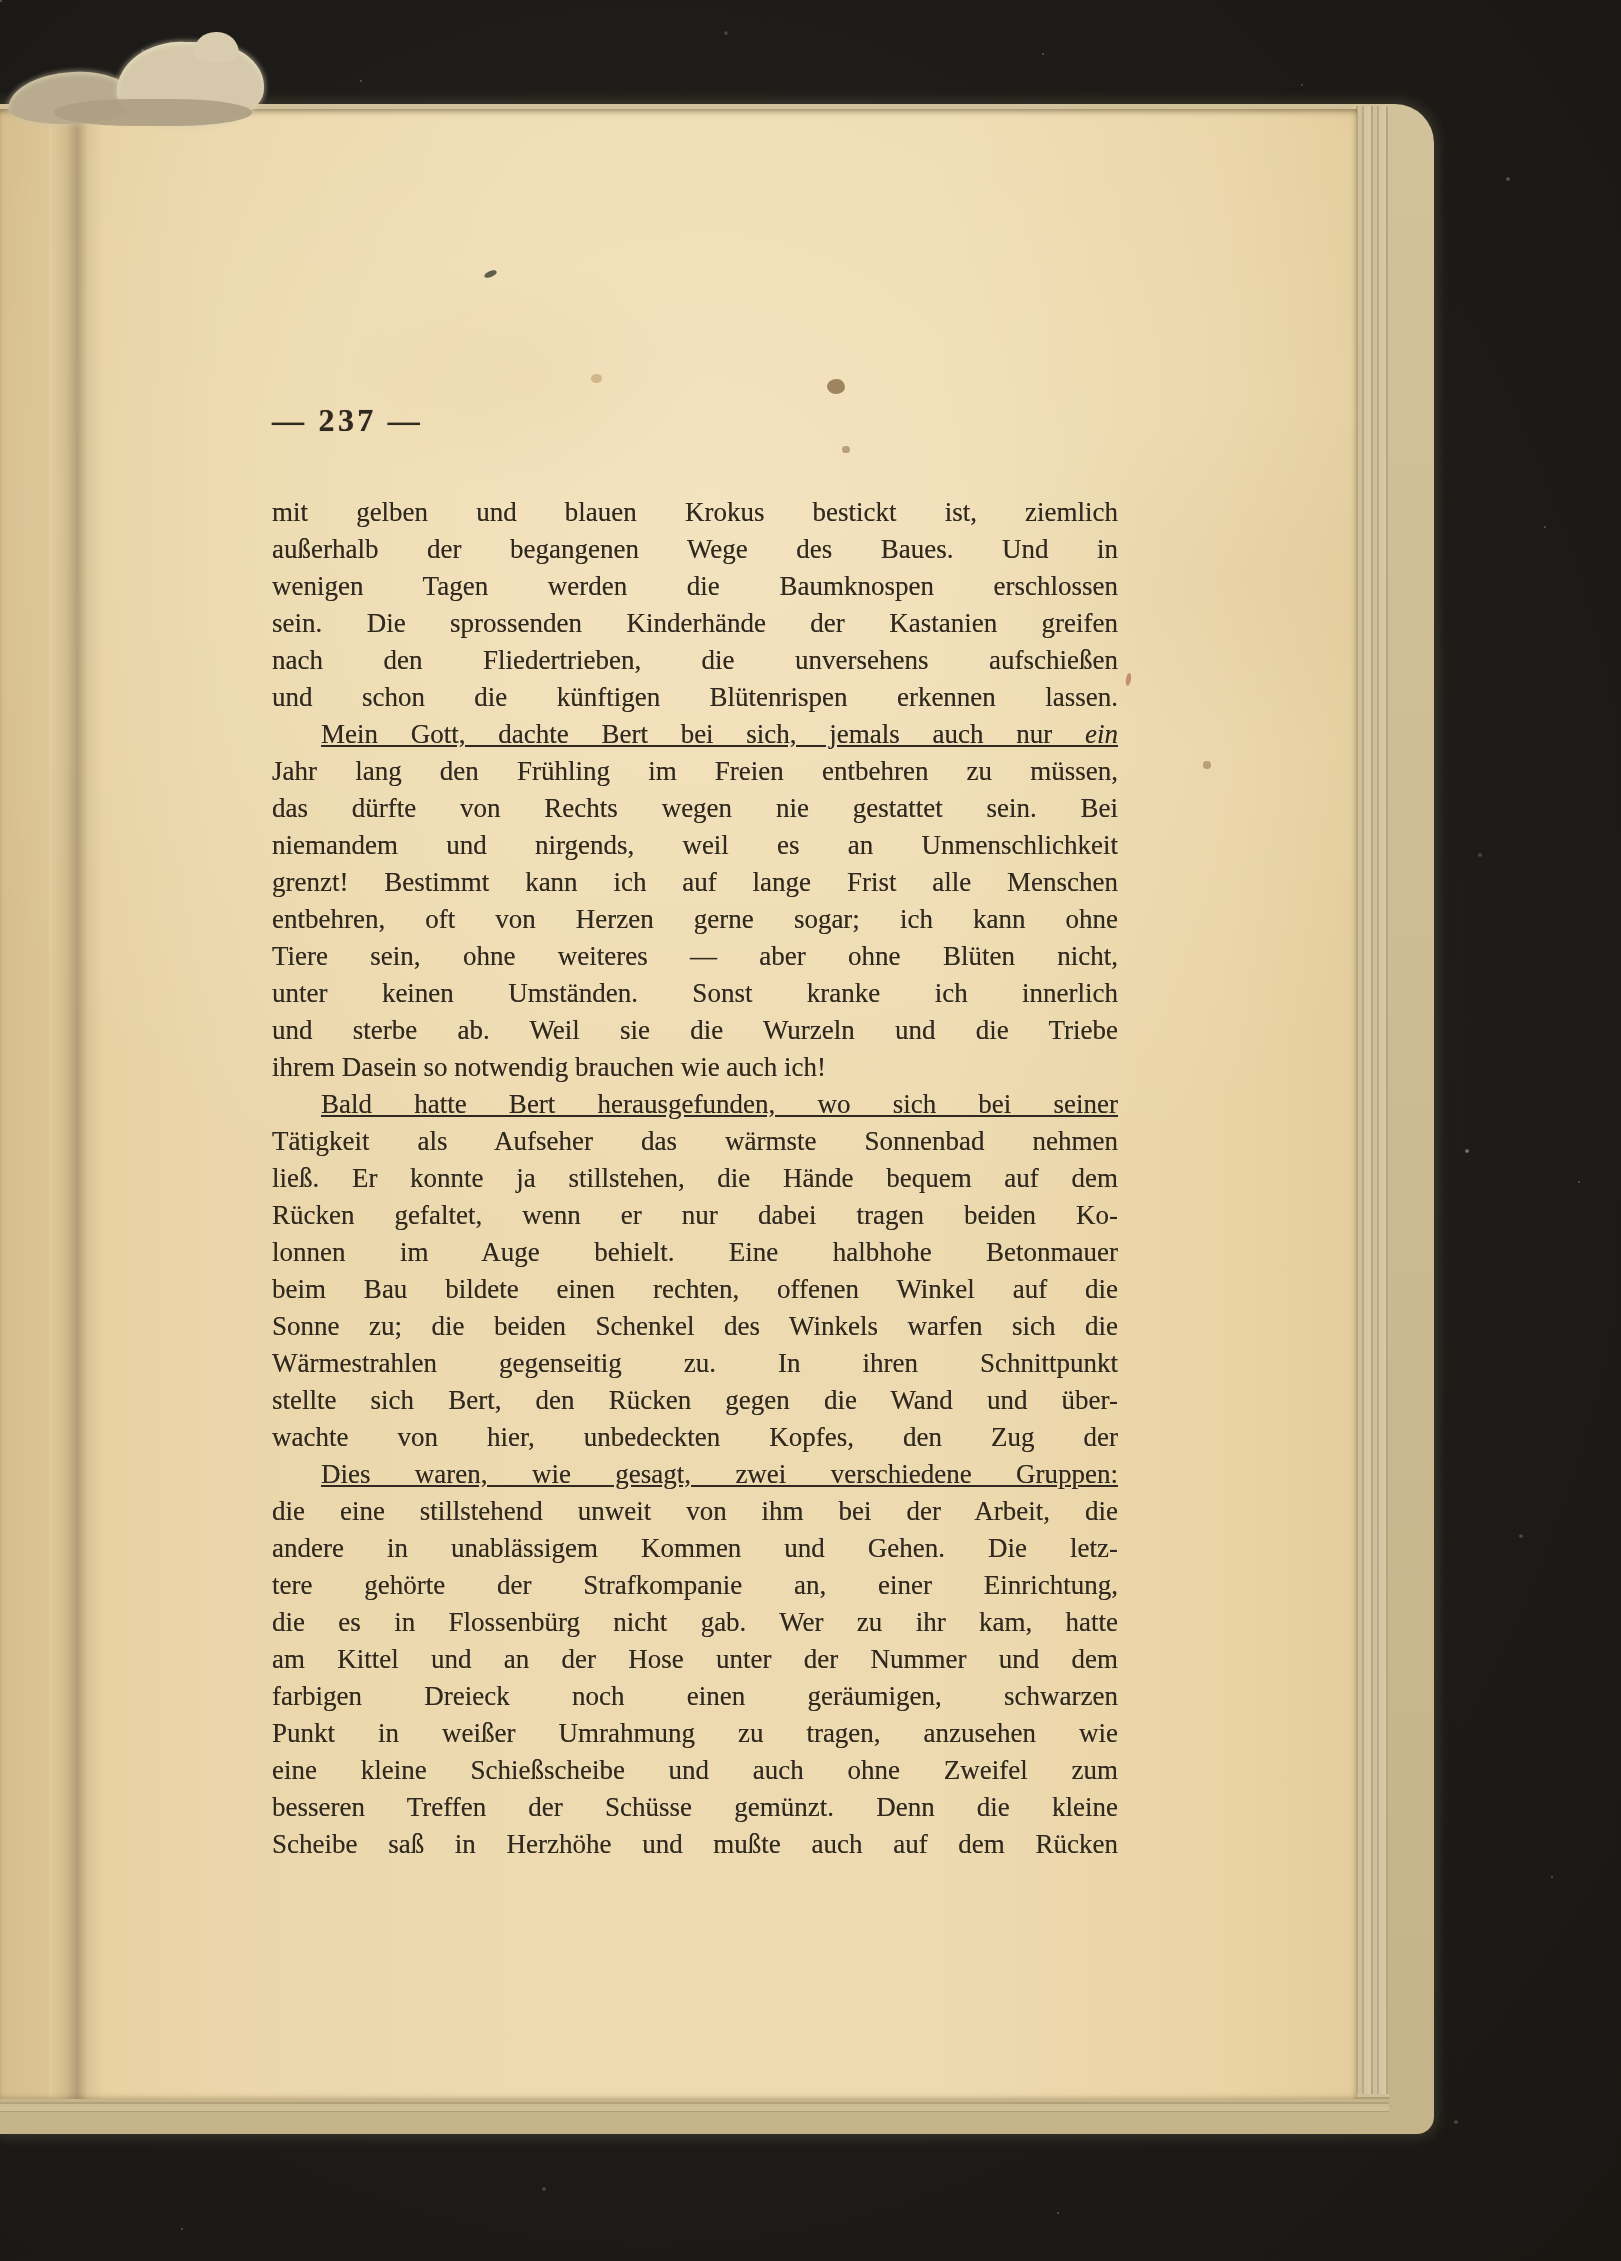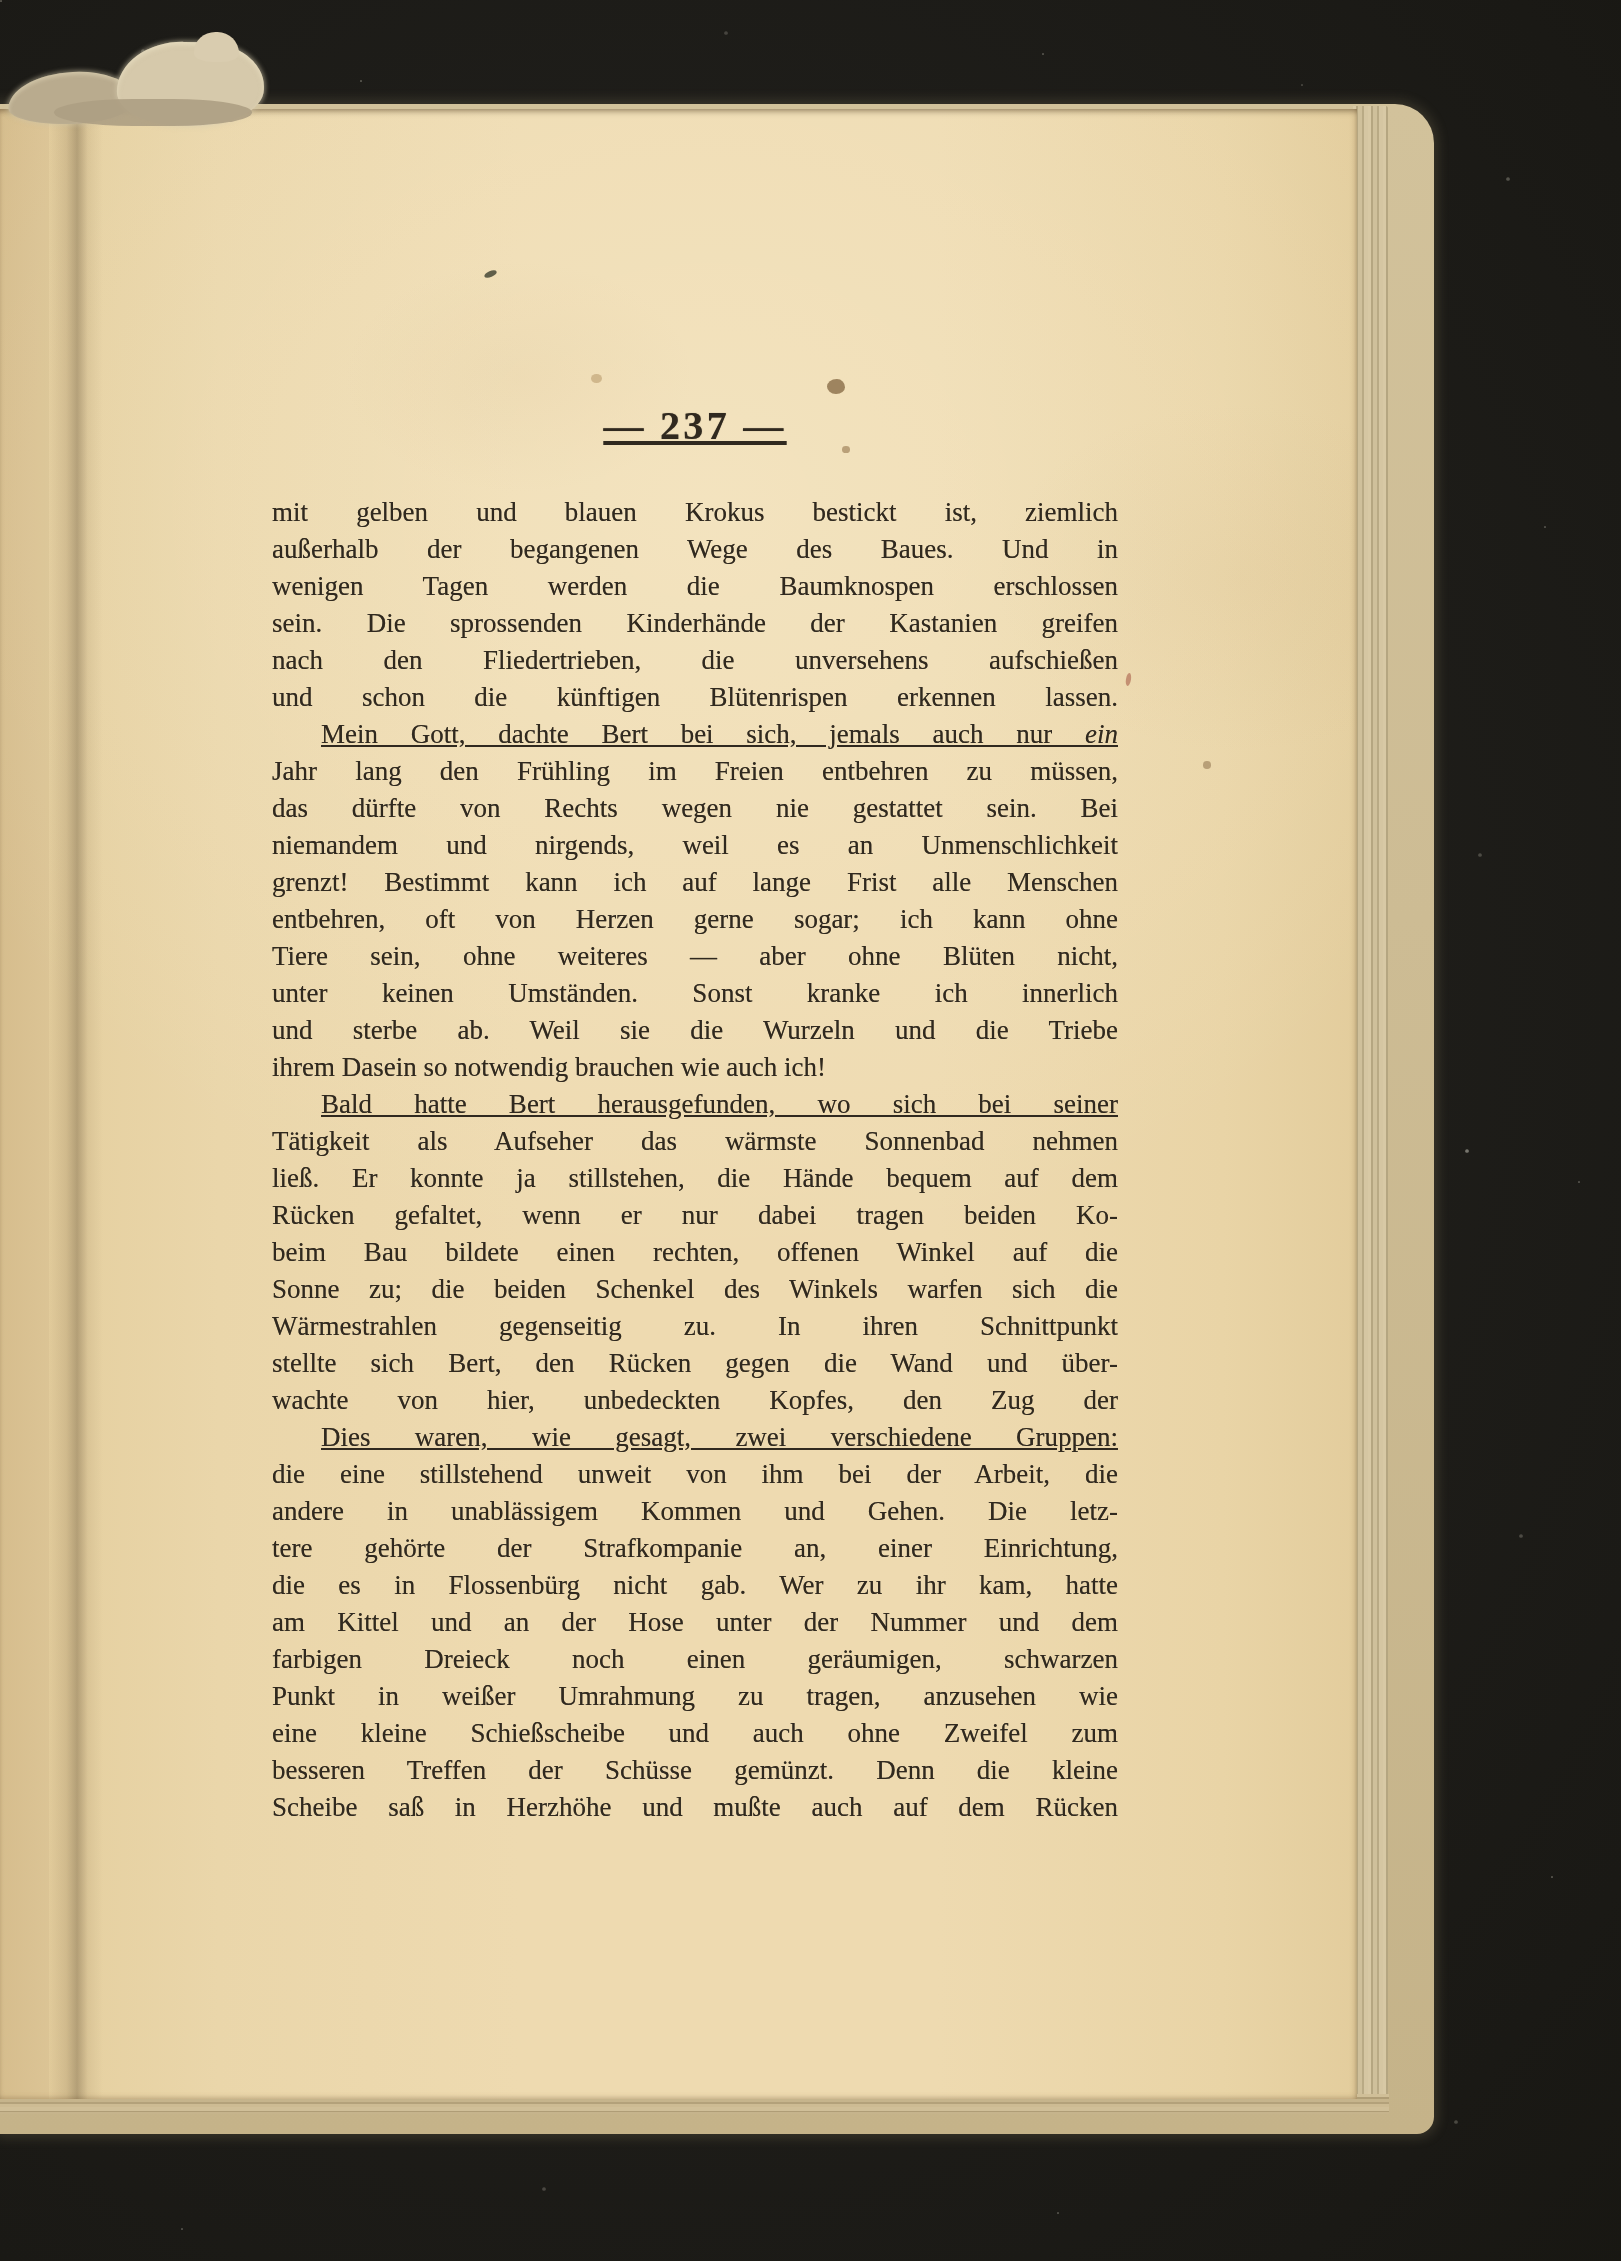--- a/index.html
+++ b/index.html
@@ -31,23 +31,23 @@
     box-shadow:inset 0 5px 6.7px -3.3px rgba(70,50,25,0.55),
                inset -4.2px 0 7.5px -4.2px rgba(120,95,60,0.45),
                inset 0 -4.2px 6.7px -4.2px rgba(110,85,50,0.45);}
   
   .gutter{position:absolute;left:49px;top:0;width:54px;height:100%;
     background:linear-gradient(90deg, rgba(110,85,50,0) 0%, rgba(110,85,50,0.16) 32%,
       rgba(66,48,24,0.30) 52%, rgba(110,85,50,0.10) 72%, rgba(110,85,50,0) 100%);}
   .sliver{position:absolute;left:0;top:0;width:49px;height:100%;
     background:rgba(170,140,95,0.10);}
   
-  .pagenum{position:absolute;left:272px;top:293px;width:846px;text-align:center;
-    font-size:40px;font-weight:bold;color:var(--ink);letter-spacing:3.3px;
-    text-shadow:0 0 0.8px rgba(43,37,28,0.6);text-decoration:underline;}
+  .pagenum{position:absolute;left:272px;top:293px;width:846px;text-align:left;
+    font-size:32px;font-weight:bold;color:var(--ink);letter-spacing:3.3px;
+    text-shadow:0 0 0.8px rgba(43,37,28,0.6);}
   
   .textblock{position:absolute;left:272px;top:385px;width:846px;
     font-size:27px;line-height:37px;color:var(--ink);
     text-shadow:0 0 0.5px rgba(48,41,31,0.55);}
   .line{text-align:justify;text-align-last:justify;height:37px;white-space:nowrap;}
   .line{white-space:normal;}
   .line.end{text-align-last:left;}
   .line.indent{text-indent:49px;text-decoration:underline;}
   .line em{font-style:italic;}
   
@@ -113,20 +113,21 @@
         <div class="line">grenzt! Bestimmt kann ich auf lange Frist alle Menschen</div>
         <div class="line">entbehren, oft von Herzen gerne sogar; ich kann ohne</div>
         <div class="line">Tiere sein, ohne weiteres — aber ohne Blüten nicht,</div>
         <div class="line">unter keinen Umständen.  Sonst kranke ich innerlich</div>
         <div class="line">und sterbe ab.  Weil sie die Wurzeln und die Triebe</div>
         <div class="line end">ihrem Dasein so notwendig brauchen wie auch ich!</div>
         <div class="line indent">Bald hatte Bert herausgefunden, wo sich bei seiner</div>
         <div class="line">Tätigkeit als Aufseher das wärmste Sonnenbad nehmen</div>
         <div class="line">ließ. Er konnte ja stillstehen, die Hände bequem auf dem</div>
         <div class="line">Rücken gefaltet, wenn er nur dabei tragen beiden Ko-</div>
+        <div class="line">lonnen im Auge behielt.  Eine halbhohe Betonmauer</div>
         <div class="line">beim Bau bildete einen rechten, offenen Winkel auf die</div>
         <div class="line">Sonne zu; die beiden Schenkel des Winkels warfen sich die</div>
         <div class="line">Wärmestrahlen gegenseitig zu.  In ihren Schnittpunkt</div>
         <div class="line">stellte sich Bert, den Rücken gegen die Wand und über-</div>
         <div class="line">wachte von hier, unbedeckten Kopfes, den Zug der</div>
         <div class="line indent">Dies waren, wie gesagt, zwei verschiedene Gruppen:</div>
         <div class="line">die eine stillstehend unweit von ihm bei der Arbeit, die</div>
         <div class="line">andere in unablässigem Kommen und Gehen.  Die letz-</div>
         <div class="line">tere gehörte der Strafkompanie an, einer Einrichtung,</div>
         <div class="line">die es in Flossenbürg nicht gab.  Wer zu ihr kam, hatte</div>

